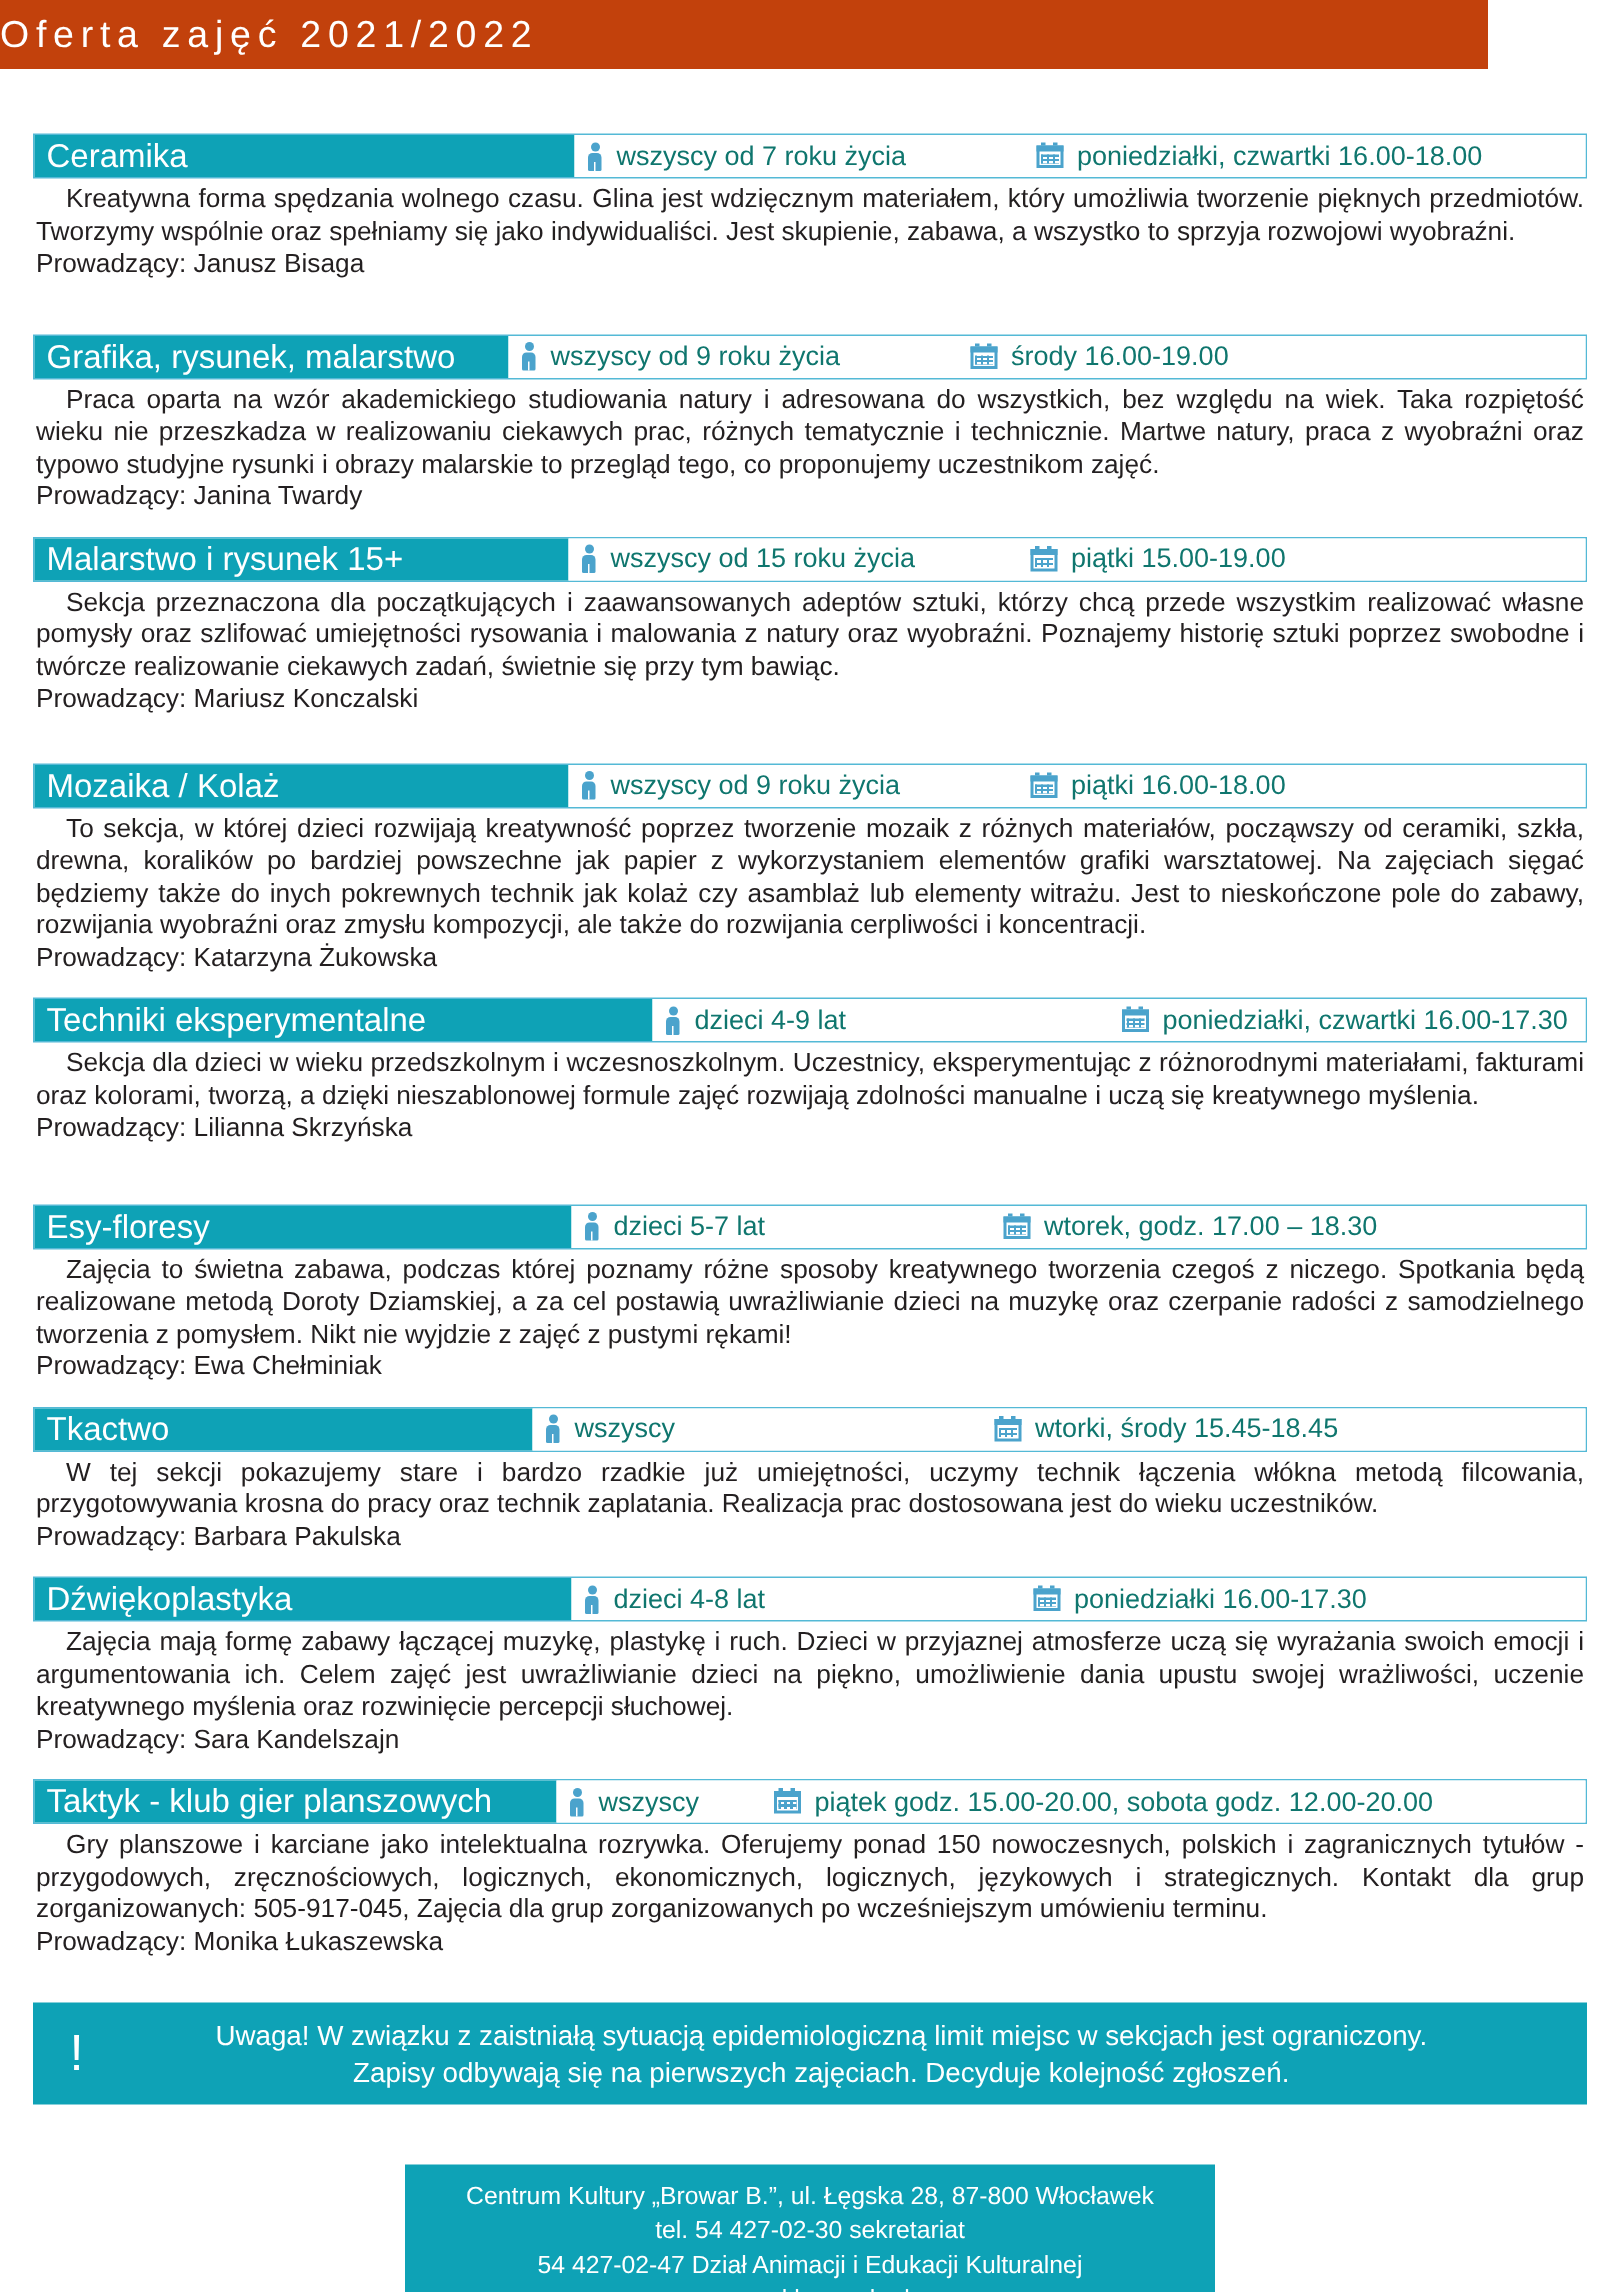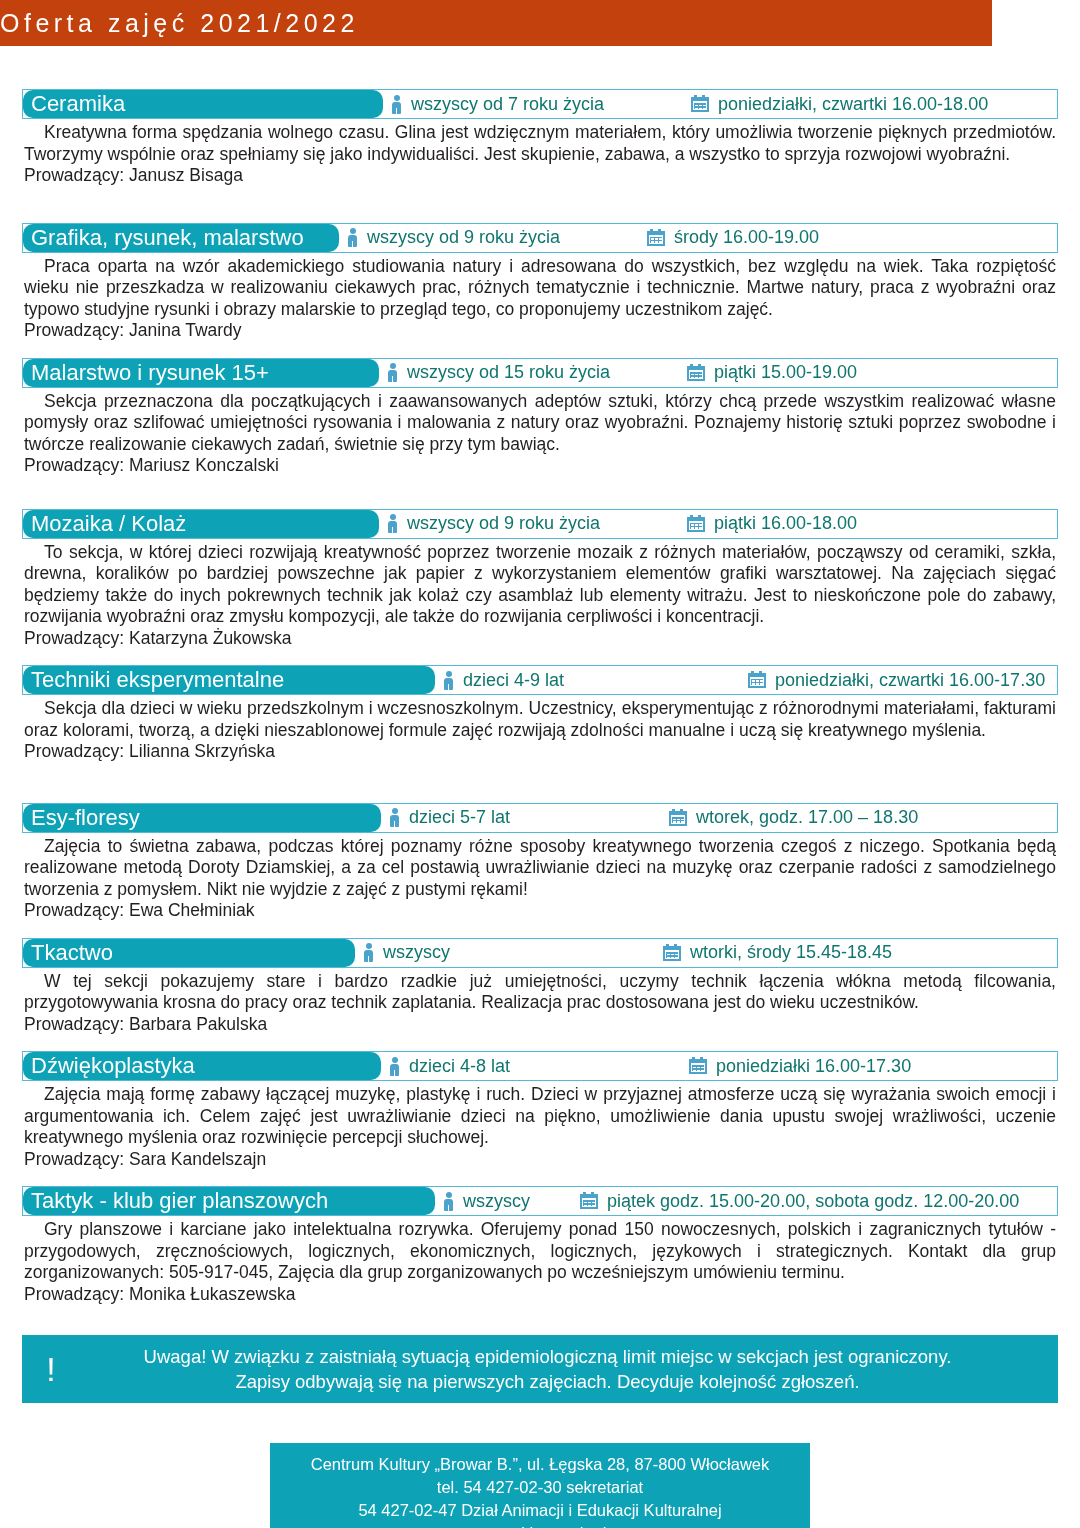--- a/index.html
+++ b/index.html
@@ -56,21 +56,20 @@
     background: #0ea2b6;
     color: #ffffff;
     font-size: 22px;
     line-height: 28px;
     padding: 0 10px 0 8px;
     white-space: nowrap;
     display: flex;
     align-items: center;
     box-sizing: border-box;
     flex: 0 0 auto;
-    border-radius: 10px;
   }
   .section-meta {
     flex: 1 1 auto;
     display: flex;
     align-items: center;
     background: #ffffff;
     padding-left: 8px;
     box-sizing: border-box;
   }
   .meta-item {
@@ -438,21 +437,21 @@
         </div>
       </div>
     </div>
     <div class="section-body">
       <p class="desc">Zajęcia mają formę zabawy łączącej muzykę, plastykę i ruch. Dzieci w przyjaznej atmosferze uczą się wyrażania swoich emocji i argumentowania ich. Celem zajęć jest uwrażliwianie dzieci na piękno, umożliwienie dania upustu swojej wrażliwości, uczenie kreatywnego myślenia oraz rozwinięcie percepcji słuchowej.</p>
       <p class="teacher">Prowadzący: Sara Kandelszajn</p>
     </div>
     </div>
     <div class="section">
     <div class="section-bar">
-      <div class="section-title" style="width:412px">Taktyk - klub gier planszowych</div>
+      <div class="section-title" style="width:348px">Taktyk - klub gier planszowych</div>
       <div class="section-meta">
         <div class="meta-item meta-age" style="width:137px">
           <span class="icon-person">
             <span class="head"></span>
               <span class="body"></span>
               <span class="split"></span>
           </span>
           <span class="meta-text">wszyscy</span>
         </div>
         <div class="meta-item meta-schedule">

